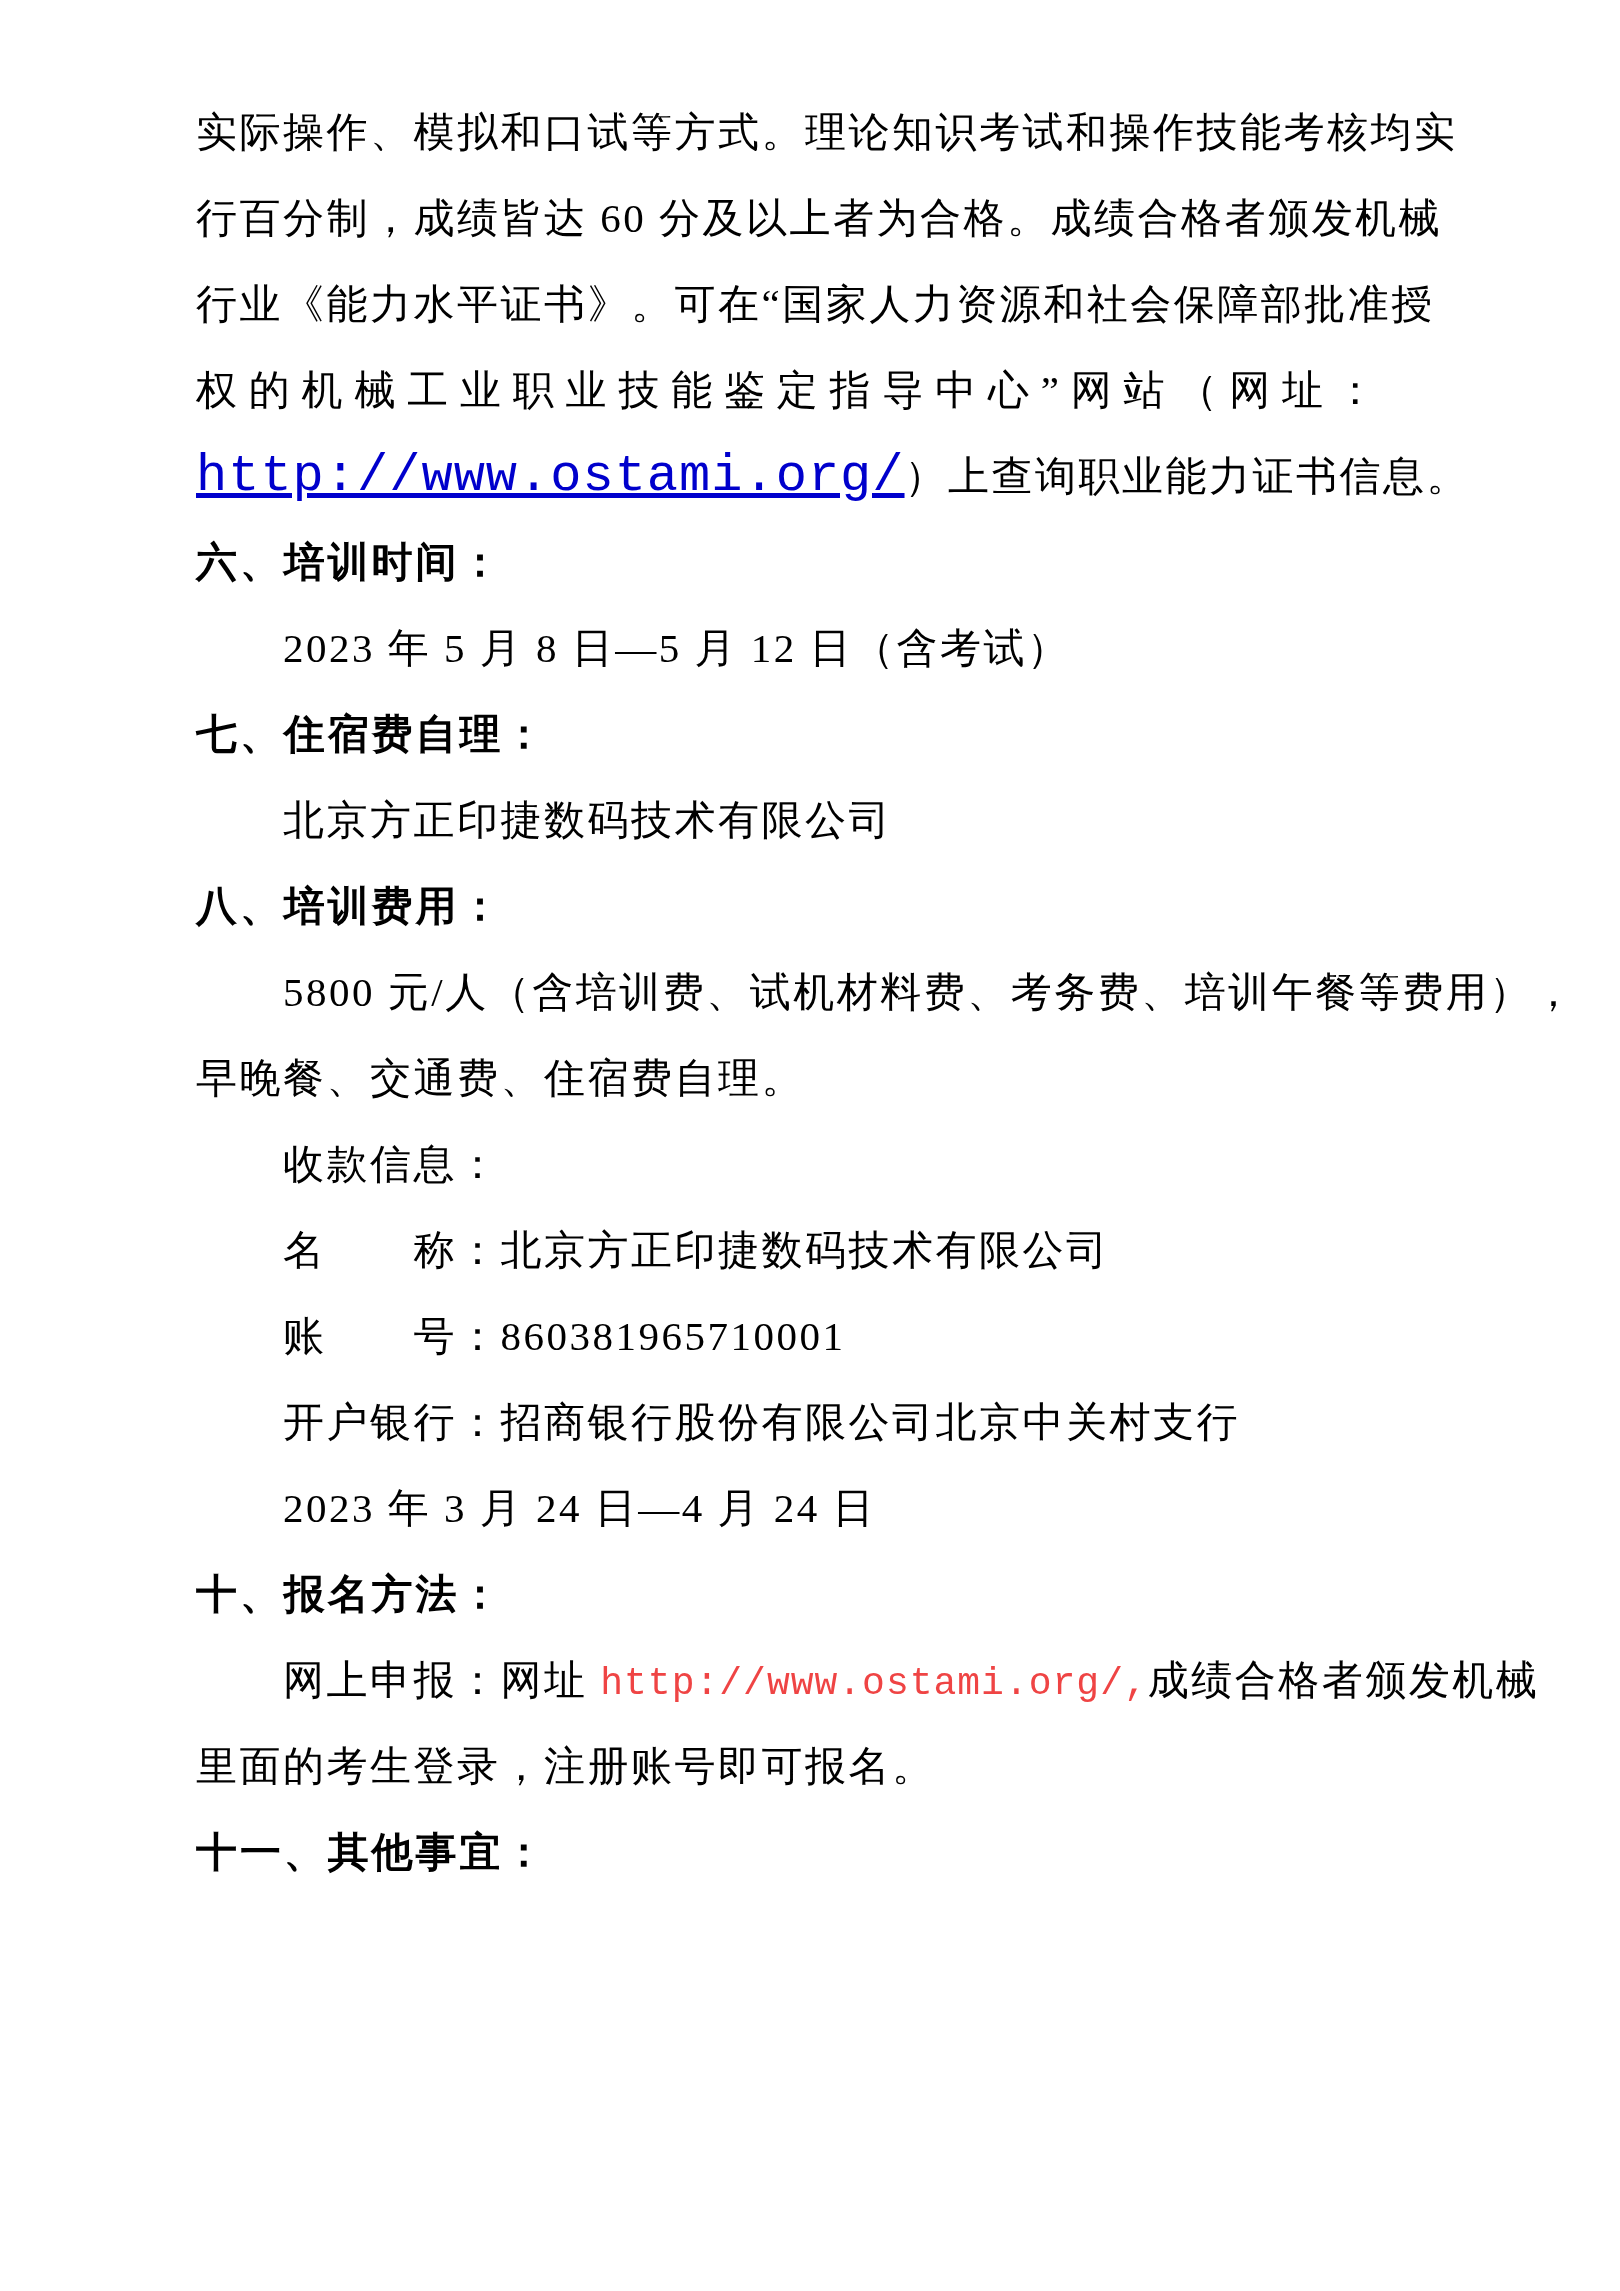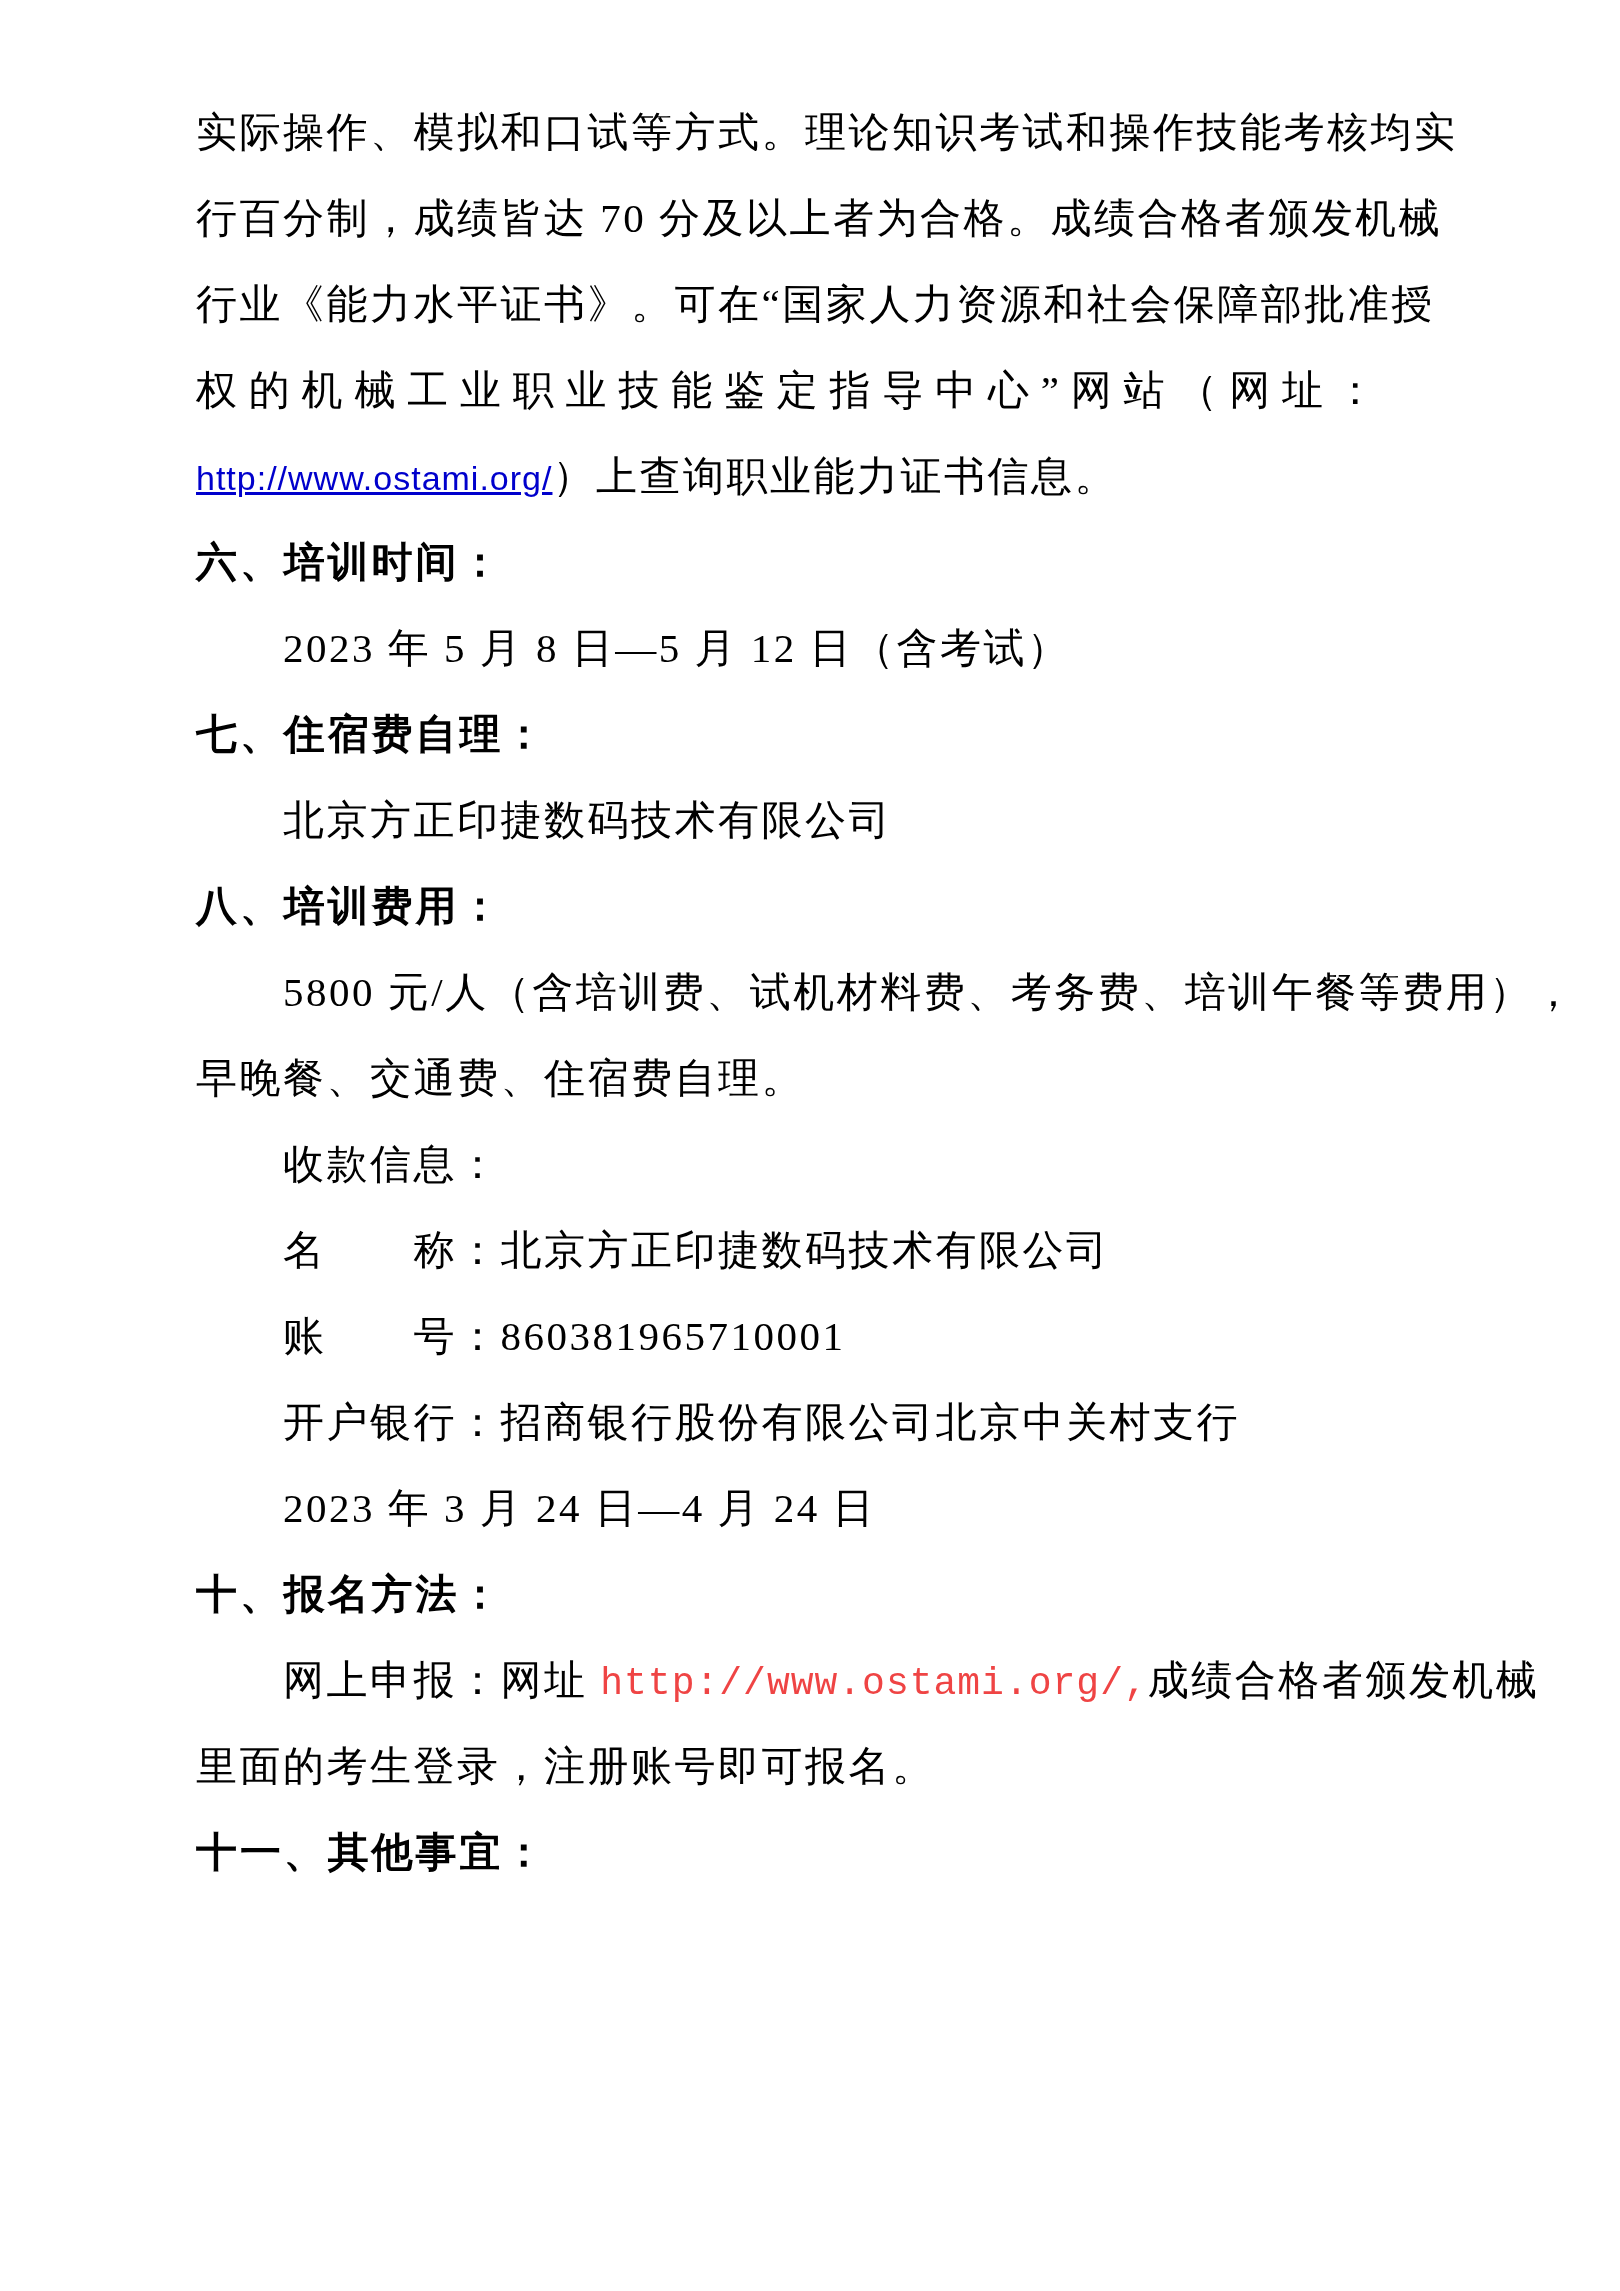--- a/index.html
+++ b/index.html
@@ -25,39 +25,39 @@
   .line.heading {
     font-weight: 700;
     font-family: Liberation Serif, serif;
     letter-spacing: 2.9px;
   }
   .line.indent { padding-left: 87px; }
   .line.justify { letter-spacing: 11.8px; }
   .seg { white-space: pre; }
   .seg.link {
     text-decoration: underline;
-    font-family: Liberation Sans, sans-serif;
-    font-size: 34px;
+    font-family: Liberation Mono, monospace;
+    font-size: 52px;
     letter-spacing: 1px;
     cursor: pointer;
   }
   .seg.url {
     font-family: "Liberation Mono", "DejaVu Sans Mono", monospace;
     font-size: 38px;
     letter-spacing: 1px;
     color: #ef4444;
   }
 </style>
 </head>
 <body>
 
 <div class="page">
   <div id="doc-body">
       <div class="line body"><span class="seg plain">实际操作、模拟和口试等方式。理论知识考试和操作技能考核均实</span></div>
-      <div class="line body"><span class="seg plain">行百分制，成绩皆达 70 分及以上者为合格。成绩合格者颁发机械</span></div>
+      <div class="line body"><span class="seg plain">行百分制，成绩皆达 60 分及以上者为合格。成绩合格者颁发机械</span></div>
       <div class="line body"><span class="seg plain">行业《能力水平证书》。可在“国家人力资源和社会保障部批准授</span></div>
       <div class="line justify"><span class="seg plain">权的机械工业职业技能鉴定指导中心”网站（网址：</span></div>
       <div class="line body"><a class="seg link" style="color: rgb(0, 0, 204);">http://www.ostami.org/</a><span class="seg plain">）上查询职业能力证书信息。</span></div>
       <div class="line heading"><span class="seg plain">六、培训时间：</span></div>
       <div class="line indent"><span class="seg plain">2023 年 5 月 8 日—5 月 12 日（含考试）</span></div>
       <div class="line heading"><span class="seg plain">七、住宿费自理：</span></div>
       <div class="line indent"><span class="seg plain">北京方正印捷数码技术有限公司</span></div>
       <div class="line heading"><span class="seg plain">八、培训费用：</span></div>
       <div class="line indent"><span class="seg plain">5800 元/人（含培训费、试机材料费、考务费、培训午餐等费用），</span></div>
       <div class="line body"><span class="seg plain">早晚餐、交通费、住宿费自理。</span></div>

